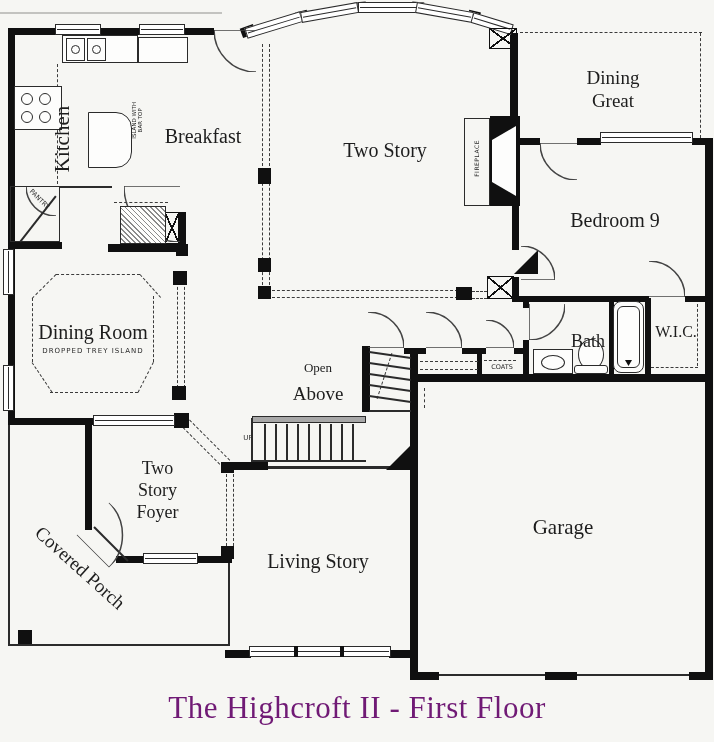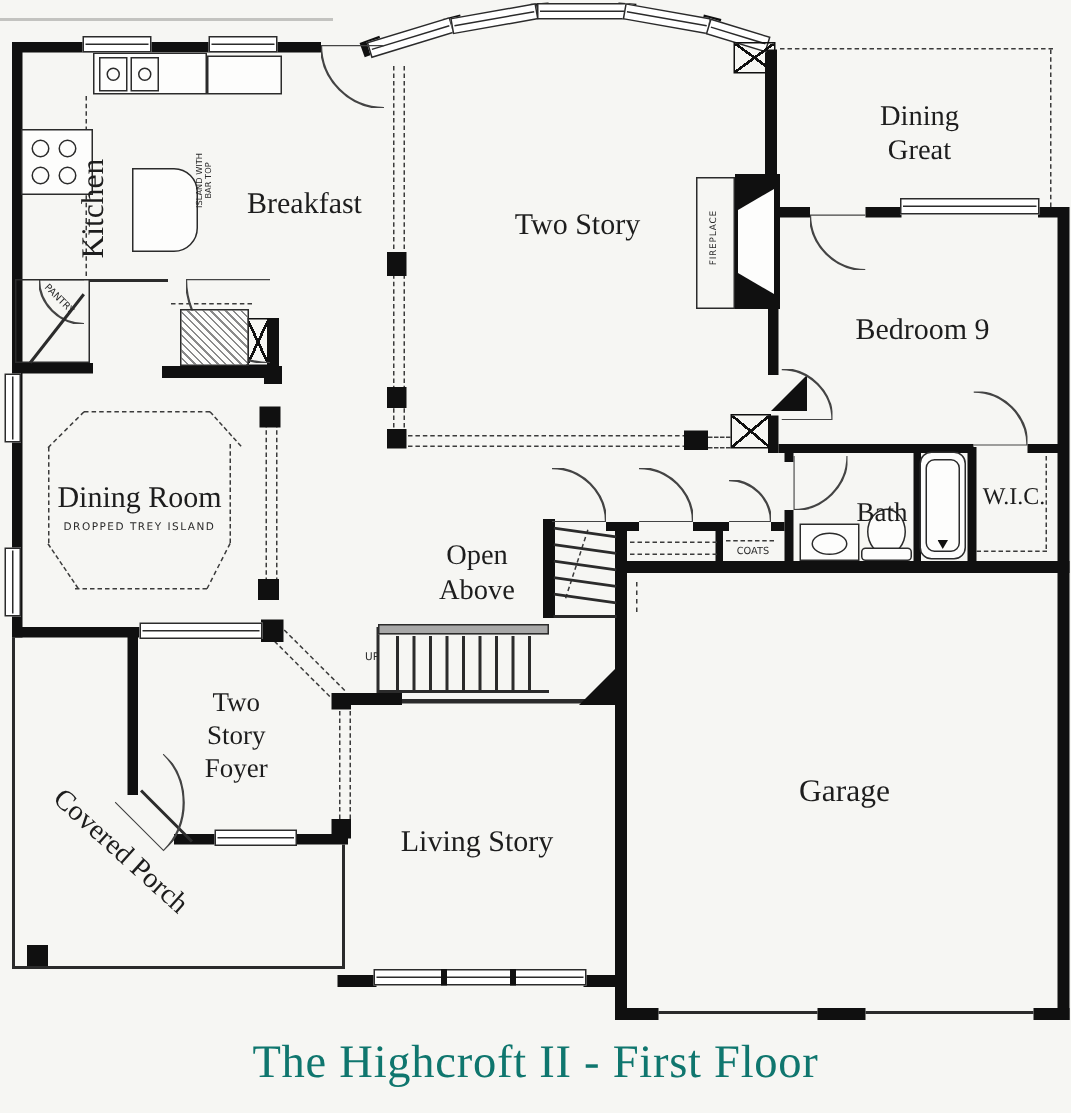--- a/index.html
+++ b/index.html
@@ -23,21 +23,21 @@
   .door svg{display:block;width:100%;height:100%;}
   .xbox{position:absolute;border:1.8px solid var(--wall);box-sizing:border-box;background:
     linear-gradient(to top right,transparent calc(50% - .9px),var(--wall) calc(50% - .9px),var(--wall) calc(50% + .9px),transparent calc(50% + .9px)),
     linear-gradient(to bottom right,transparent calc(50% - .9px),var(--wall) calc(50% - .9px),var(--wall) calc(50% + .9px),transparent calc(50% + .9px));}
   .fix{position:absolute;border:1.4px solid var(--line);box-sizing:border-box;background:#fdfdfc;}
   .circ{border-radius:50%;}
   .hatch{background:repeating-linear-gradient(45deg,#fdfdfc 0 2.5px,#8a8a8a 2.5px 3.6px);}
   .tri{position:absolute;background:var(--wall);}
   .lbl{position:absolute;color:var(--text);text-align:center;line-height:1.05;white-space:nowrap;}
   .tiny{position:absolute;font-family:"DejaVu Sans",sans-serif;color:#2a2a2a;text-align:center;white-space:nowrap;line-height:1.15;}
-  .title{position:absolute;left:7px;top:690px;width:700px;text-align:center;font-size:31px;color:#0f766e;letter-spacing:.5px;}
+  .title{position:absolute;left:7px;top:690px;width:700px;text-align:center;font-size:31px;color:#701a75;letter-spacing:.5px;}
 </style>
 </head>
 <body>
 
 <div class="page">
 <div class="plan">
 
   <div class="roof" style="left:0;top:12px;width:222px;height:2px"></div>
 
   <div class="w" style="left:8px;top:28px;width:206px;height:7px"></div>
@@ -264,21 +264,21 @@
   <div class="tl" style="left:369px;top:398px;width:42px;height:2px;transform:rotate(8deg)"></div>
 
   <div class="lbl" style="left:14px;top:128px;width:96px;font-size:21px;transform:rotate(-90deg)">Kitchen</div>
   <div class="lbl" style="left:145px;top:126px;width:116px;font-size:20px">Breakfast</div>
   <div class="lbl" style="left:305px;top:140px;width:160px;font-size:20px">Two Story</div>
   <div class="lbl" style="left:533px;top:68px;width:160px;font-size:19px">Dining</div>
   <div class="lbl" style="left:533px;top:91px;width:160px;font-size:19px">Great</div>
   <div class="lbl" style="left:545px;top:210px;width:140px;font-size:20px">Bedroom 9</div>
   <div class="lbl" style="left:20px;top:322px;width:146px;font-size:20px">Dining Room</div>
   <div class="tiny" style="left:28px;top:347px;width:130px;font-size:7px;letter-spacing:1px">DROPPED TREY ISLAND</div>
-  <div class="lbl" style="left:270px;top:361px;width:96px;font-size:19px">Open</div>
+  <div class="lbl" style="left:270px;top:361px;width:96px;font-size:13px">Open</div>
   <div class="lbl" style="left:270px;top:384px;width:96px;font-size:19px">Above</div>
   <div class="lbl" style="left:560px;top:332px;width:56px;font-size:18px">Bath</div>
   <div class="lbl" style="left:645px;top:324px;width:62px;font-size:16px">W.I.C.</div>
   <div class="tiny" style="left:480px;top:364px;width:44px;font-size:6.5px">COATS</div>
   <div class="lbl" style="left:115px;top:459px;width:85px;font-size:18px">Two</div>
   <div class="lbl" style="left:115px;top:481px;width:85px;font-size:18px">Story</div>
   <div class="lbl" style="left:115px;top:503px;width:85px;font-size:18px">Foyer</div>
   <div class="lbl" style="left:-5px;top:558px;width:170px;font-size:19px;transform:rotate(42deg)">Covered Porch</div>
   <div class="lbl" style="left:240px;top:551px;width:156px;font-size:20px">Living Story</div>
   <div class="lbl" style="left:500px;top:516px;width:126px;font-size:21px">Garage</div>

